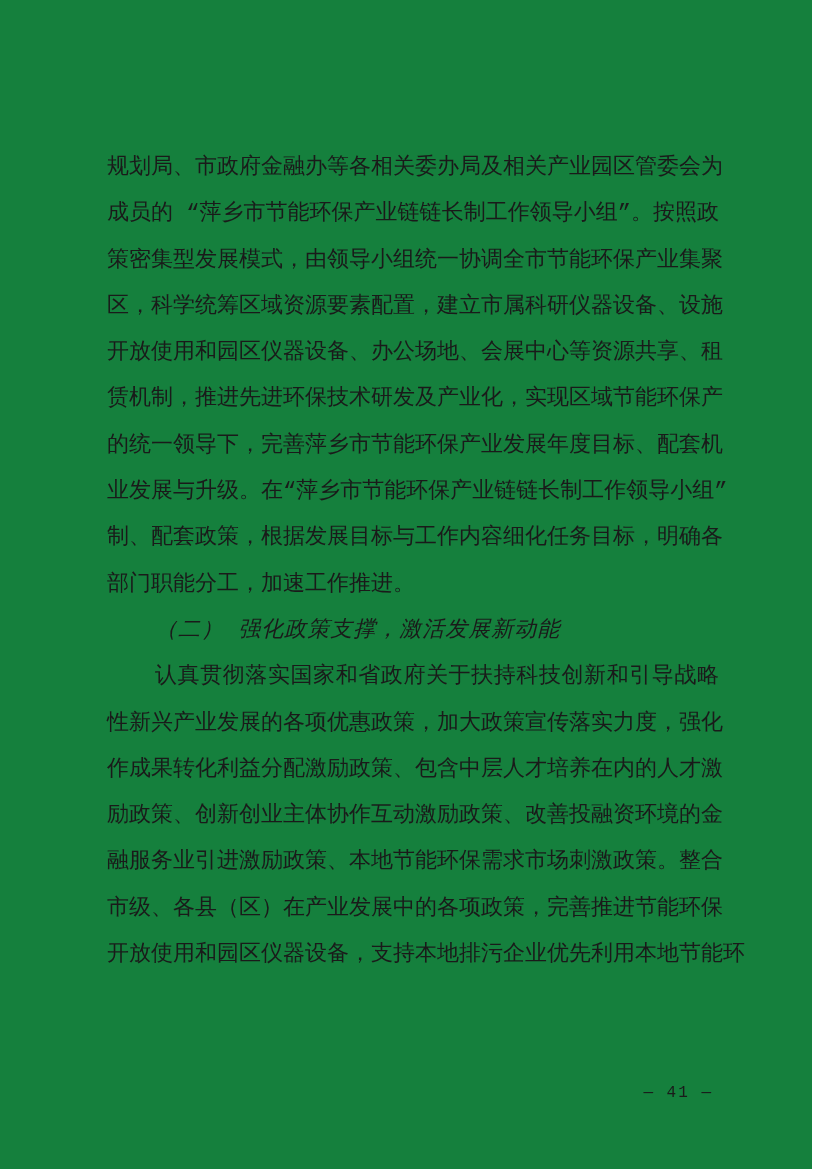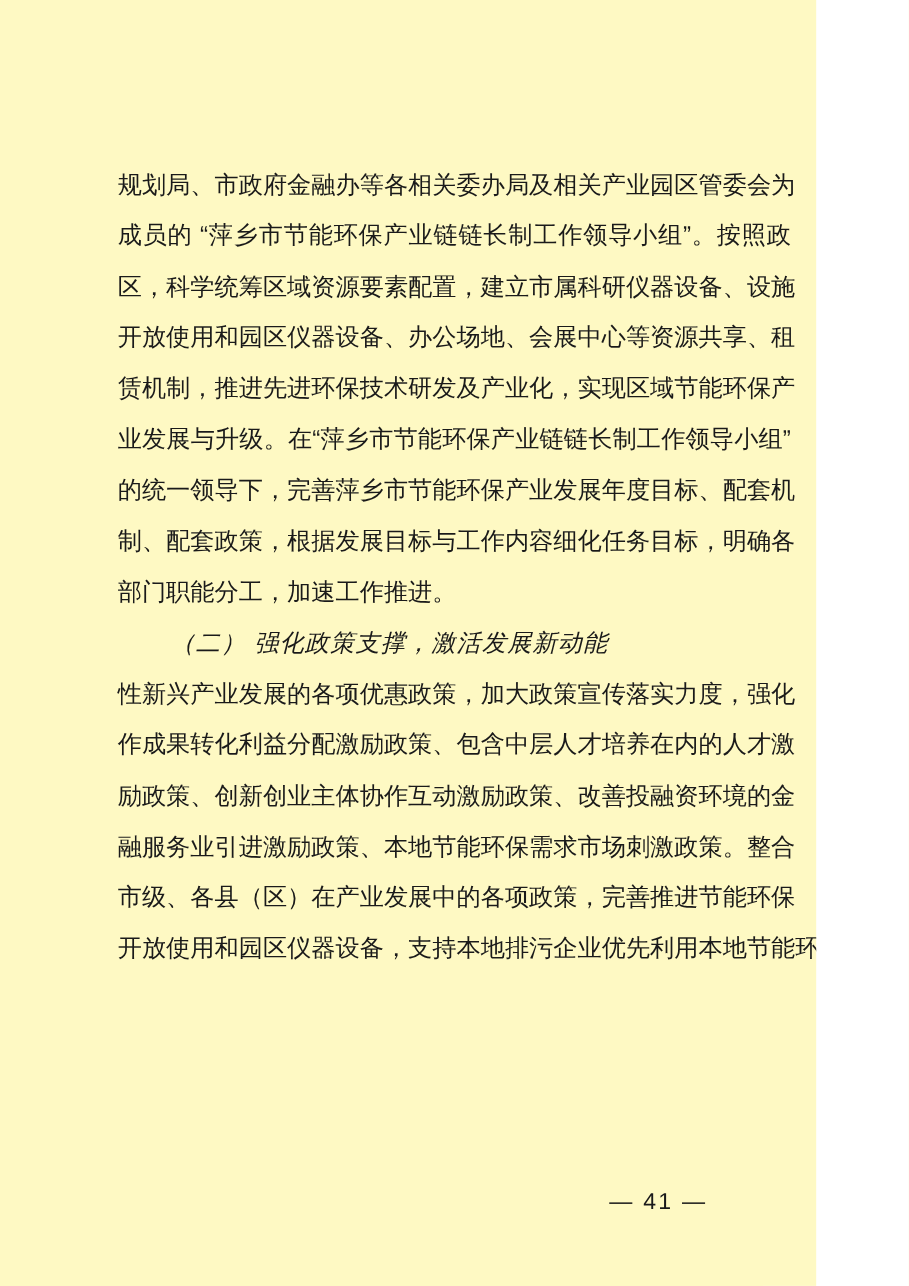--- a/index.html
+++ b/index.html
@@ -2,25 +2,25 @@
 <html lang="zh"><head>
 <meta charset="utf-8">
 <style>
   html, body {
     margin: 0;
     padding: 0;
     background: #ffffff;
   }
   .page {
     position: relative;
-    width: 742px;
+    width: 812px;
     height: 1169px;
-    background: #fef9c3;
+    background: #15803d;
     overflow: hidden;
-    font-family: Liberation Sans, sans-serif;
+    font-family: Liberation Mono, monospace;
     color: #1a1a1a;
   }
   .text-block {
     position: absolute;
     left: 107px;
     top: 145px;
     width: 612px;
   }
   .line {
     margin: 0;
@@ -44,43 +44,45 @@
     font-style: italic; 
     letter-spacing: 1px;
   }
   .line.indent-first {
     text-indent: 48px;
   }
   .page-number {
     position: absolute;
     top: 1080px;
     right: 99px;
-    font-size: 21px;
+    font-size: 16px;
     line-height: 26px;
     color: #1a1a1a;
     letter-spacing: 2px;
   }
 </style>
 </head>
 <body>
 
 <div class="page">
   <main class="text-block">
     <p class="line">规划局、市政府金融办等各相关委办局及相关产业园区管委会为</p>
     <p class="line">成员的 “萍乡市节能环保产业链链长制工作领导小组”。按照政</p>
+    <p class="line">策密集型发展模式，由领导小组统一协调全市节能环保产业集聚</p>
     <p class="line">区，科学统筹区域资源要素配置，建立市属科研仪器设备、设施</p>
     <p class="line">开放使用和园区仪器设备、办公场地、会展中心等资源共享、租</p>
     <p class="line">赁机制，推进先进环保技术研发及产业化，实现区域节能环保产</p>
+    <p class="line">的统一领导下，完善萍乡市节能环保产业发展年度目标、配套机</p>
     <p class="line">业发展与升级。在“萍乡市节能环保产业链链长制工作领导小组”</p>
-    <p class="line">的统一领导下，完善萍乡市节能环保产业发展年度目标、配套机</p>
     <p class="line">制、配套政策，根据发展目标与工作内容细化任务目标，明确各</p>
     <p class="line para-end">部门职能分工，加速工作推进。</p>
 
     <h3 class="line heading">（二） 强化政策支撑，激活发展新动能</h3>
 
+    <p class="line indent-first">认真贯彻落实国家和省政府关于扶持科技创新和引导战略</p>
     <p class="line">性新兴产业发展的各项优惠政策，加大政策宣传落实力度，强化</p>
     <p class="line">作成果转化利益分配激励政策、包含中层人才培养在内的人才激</p>
     <p class="line">励政策、创新创业主体协作互动激励政策、改善投融资环境的金</p>
     <p class="line">融服务业引进激励政策、本地节能环保需求市场刺激政策。整合</p>
     <p class="line">市级、各县（区）在产业发展中的各项政策，完善推进节能环保</p>
     <p class="line">开放使用和园区仪器设备，支持本地排污企业优先利用本地节能环</p>
   </main>
 
   <footer class="page-number">— 41 —</footer>
 </div>

